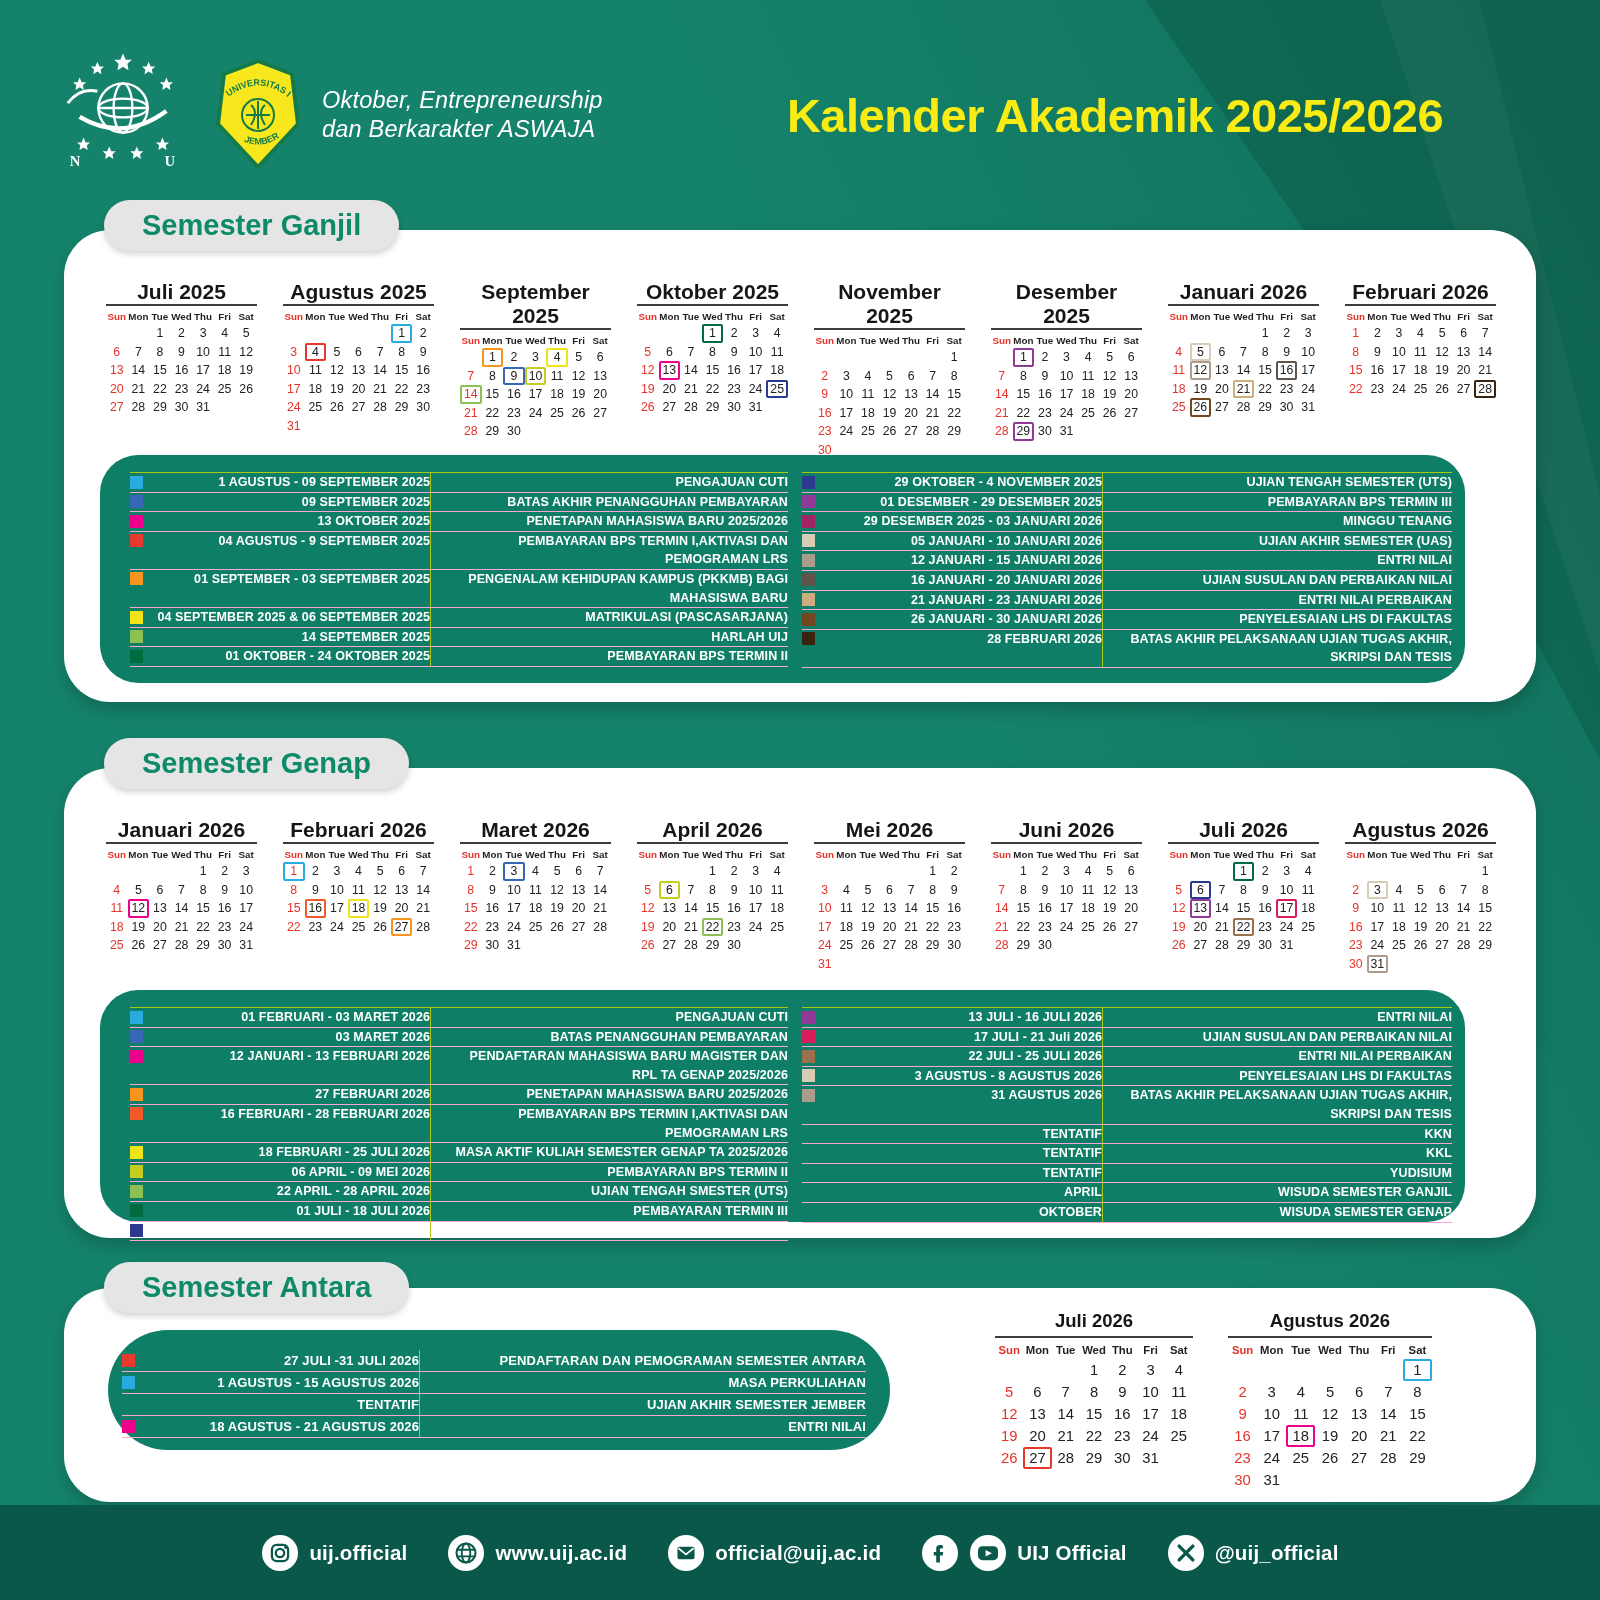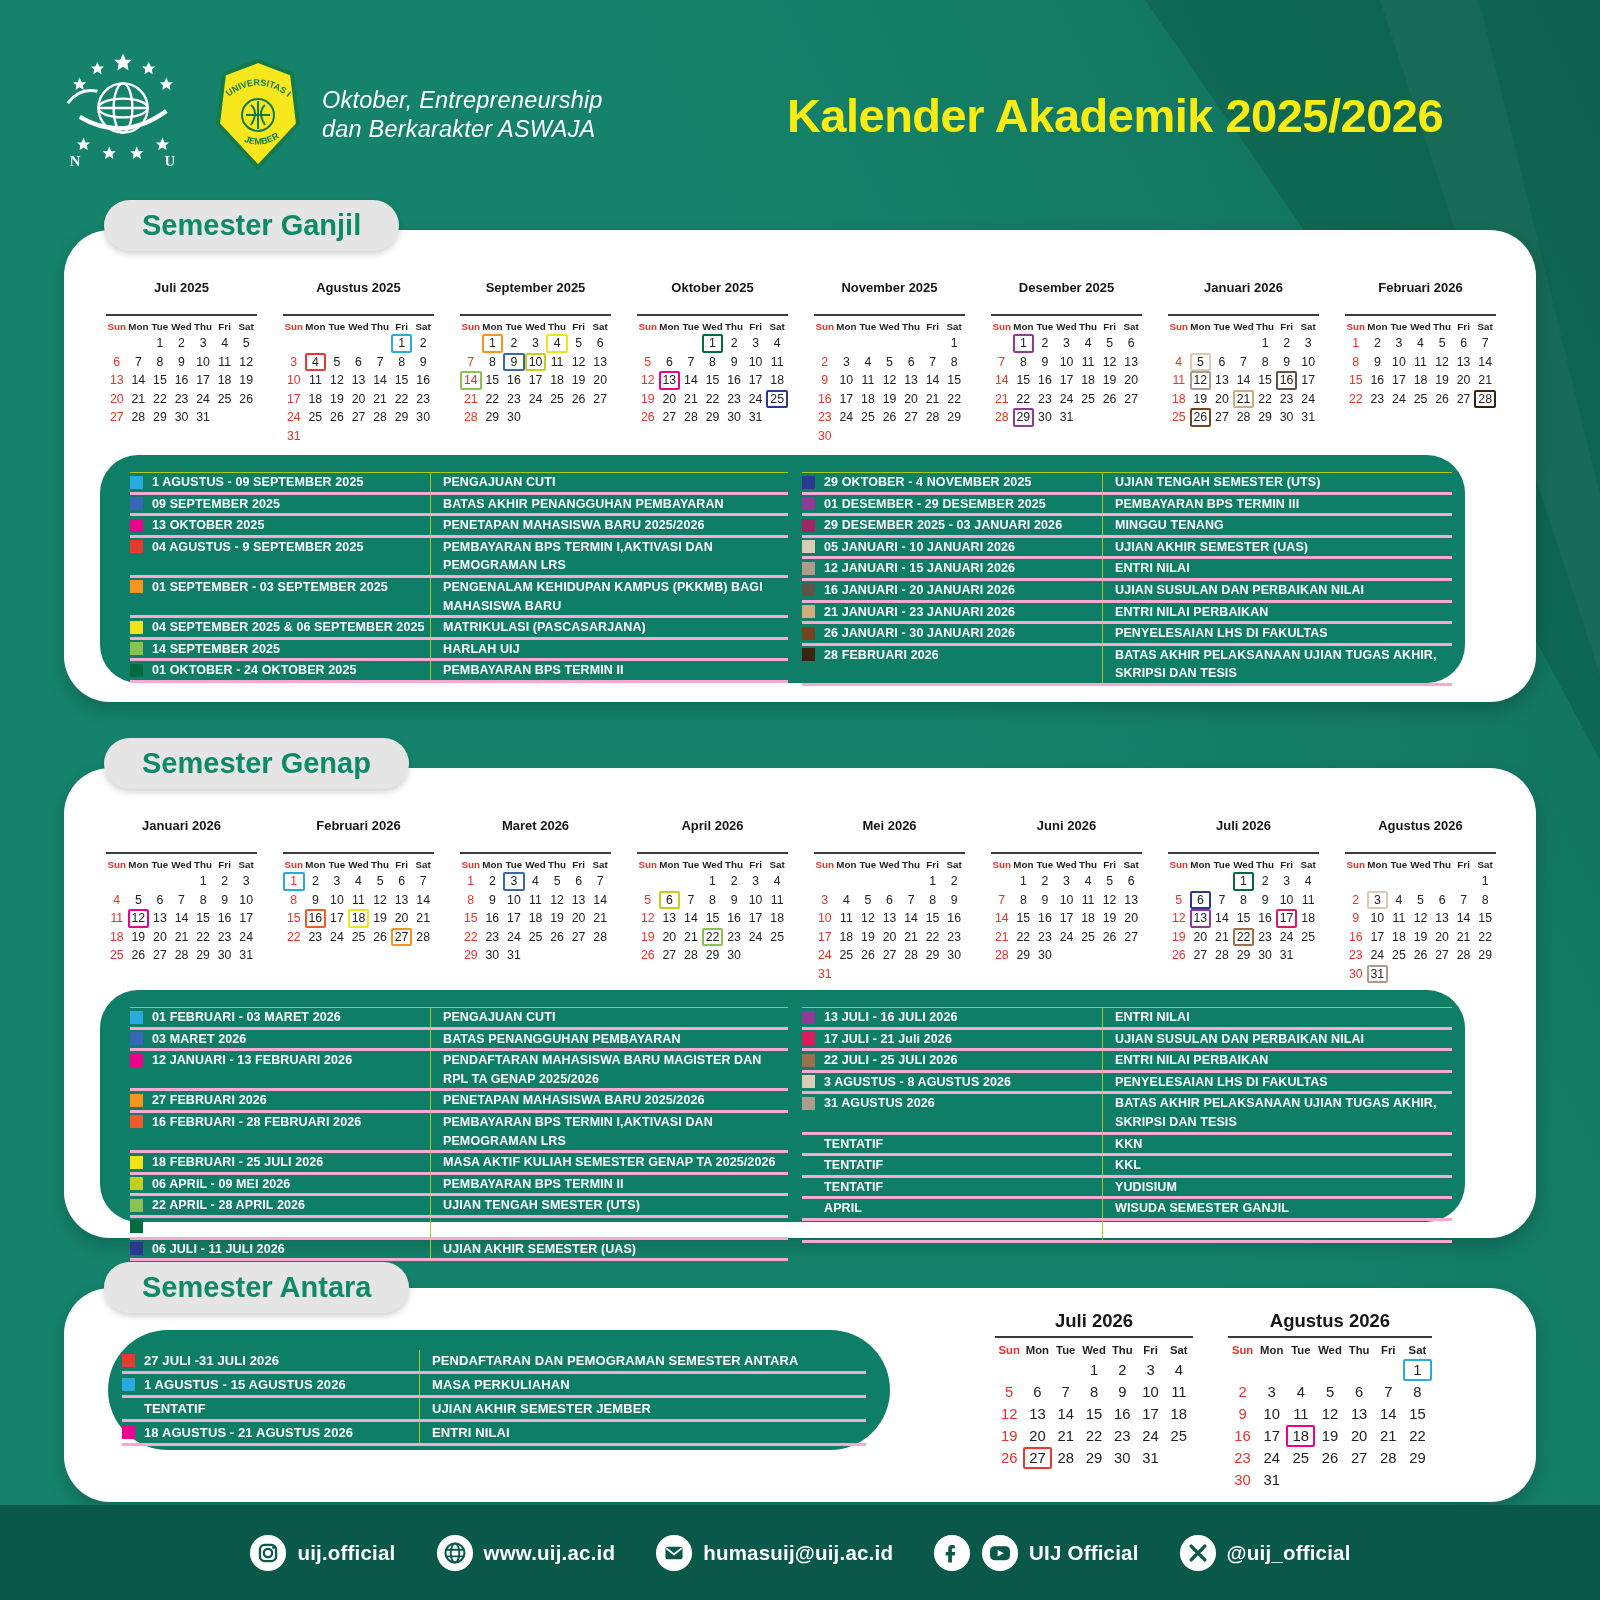--- a/index.html
+++ b/index.html
@@ -29,22 +29,22 @@
   #card-genap{top:768px;height:470px;}
   #card-antara{top:1288px;height:214px;}
   .badge{position:absolute;left:104px;background:#e5e5e5;color:#0E8A68;
     font-size:29px;font-weight:800;padding:9px 38px;border-radius:27px;z-index:5;
     box-shadow:0 3px 6px rgba(0,0,0,.18);}
   #badge-ganjil{top:200px;} #badge-genap{top:738px;} #badge-antara{top:1262px;}
 
   
   .months{position:absolute;left:42px;right:40px;top:50px;display:flex;gap:26px;}
   .month{flex:1 1 0;min-width:0;}
-  .m-title{font-size:13px;font-weight:700;color:#161616;text-align:center;
-    padding-bottom:19px;border-bottom:2px solid #3c3c3c;margin-bottom:2px;}
+  .m-title{font-size:21px;font-weight:700;color:#161616;text-align:center;
+    padding-bottom:0;border-bottom:2px solid #3c3c3c;margin-bottom:2px;}
   .m-grid{display:grid;grid-template-columns:repeat(7,1fr);}
   .c{height:18.5px;display:flex;align-items:center;justify-content:center;
     font-size:12.3px;color:#222;font-weight:500;box-sizing:border-box;}
   .c.dow{font-size:9.8px;font-weight:700;color:#231F20;height:16px;}
   .c.sun{color:#E5332A;}
   .c.hl{border:2.5px solid #000;border-radius:2px;}
   
   .month.lg{position:absolute;top:1310px;}
   #cal-antara-juli{left:995px;width:198px;}
   #cal-antara-agustus{left:1228px;width:204px;}
@@ -54,21 +54,21 @@
 
   
   .lpanel{position:absolute;background:#0F7E67;border-radius:38px;}
   #lpanel-ganjil{left:100px;top:455px;width:1365px;height:228px;}
   #lpanel-genap{left:100px;top:990px;width:1365px;height:232px;}
   #lpanel-antara{left:108px;top:1330px;width:782px;height:120px;border-radius:60px;}
   .lt{position:absolute;top:17px;border-top:1px solid #AAC816;}
   .lt.left{left:30px;width:658px;}
   .lt.right{left:702px;width:650px;}
   .lt.single{left:14px;width:744px;top:20px;border-top:none;}
-  .lrow{display:flex;align-items:flex-start;border-bottom:3px solid #f9a8d4;}
+  .lrow{display:flex;align-items:flex-start;border-bottom:1px solid #f9a8d4;text-align:right;}
   .chip{width:13px;height:13px;flex:none;margin:2.5px 9px 0 0;}
   .chip.none{visibility:hidden;}
   .ldate{flex:none;width:278px;color:#fff;font-size:12.5px;font-weight:700;
     line-height:18.6px;letter-spacing:.1px;}
   .ldesc{flex:1;color:#fff;font-size:12.5px;font-weight:700;line-height:18.6px;
     border-left:1.5px solid #AAC816;padding-left:12px;letter-spacing:.1px;}
   .lt.single .ldate{width:275px;line-height:21px;font-size:13px;}
   .lt.single .ldesc{line-height:21px;font-size:13px;}
   .lt.single .chip{margin-top:4px;}
 
@@ -1243,21 +1243,21 @@
       <span class="flabel">www.uij.ac.id</span>
     </div>
     <div class="fitem">
       <span class="">
         <svg viewBox="0 0 40 40">
           <circle cx="20" cy="20" r="19" fill="#fff"></circle>
           <rect x="11" y="13.5" width="18" height="13" rx="2" fill="#0A584A"></rect>
           <path d="M12 15 L20 21.5 L28 15" stroke="#fff" stroke-width="1.8" fill="none"></path>
         </svg>
       </span>
-      <span class="flabel">humasuij@uij.ac.id</span>
+      <span class="flabel">official@uij.ac.id</span>
     </div>
     <div class="fitem">
       <span class="">
         <svg viewBox="0 0 40 40">
           <circle cx="20" cy="20" r="19" fill="#fff"></circle>
           <path d="M22.5 11.5 h-2.8 a3.7 3.7 0 0 0 -3.7 3.7 V19 h-2.6 v3.6 H16 V30 h3.9 V22.6 h2.9 l.6 -3.6 h-3.5 v-2.7 c0 -.8 .6 -1.4 1.4 -1.4 h2.2 Z" fill="#0A584A"></path>
         </svg>
       </span>
       <span class="">
         <svg viewBox="0 0 40 40">

